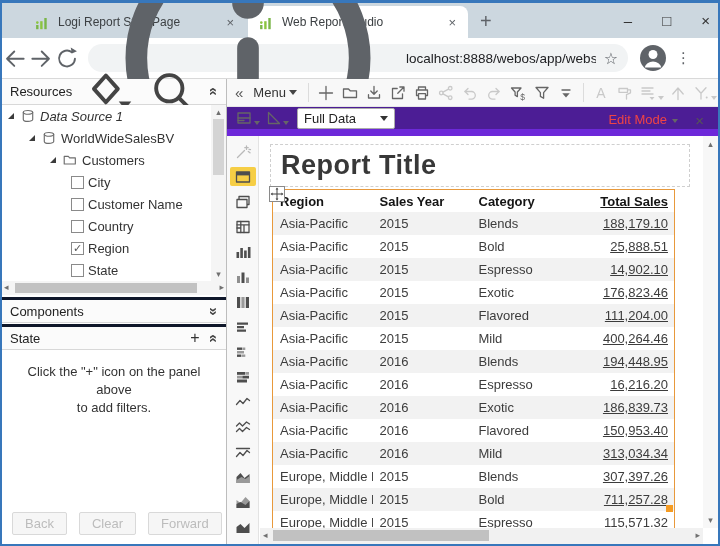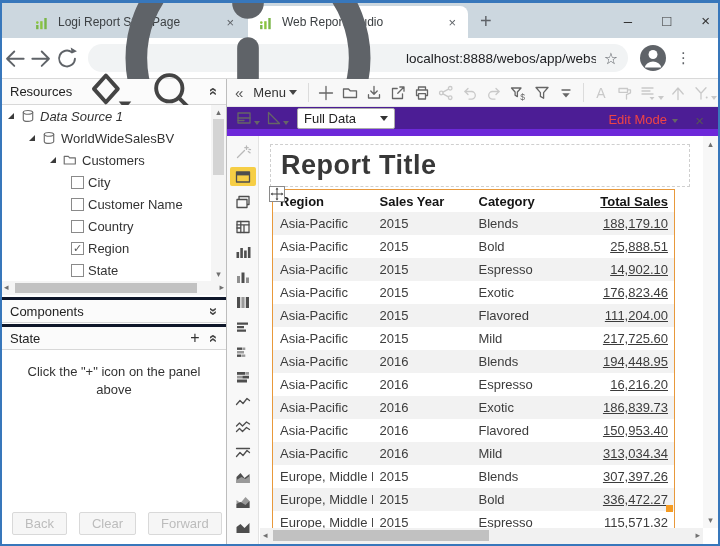--- a/index.html
+++ b/index.html
@@ -270,20 +270,21 @@
         <span class="lbl">Components</span>
         <span class="hic chev down">»</span>
       </div>
       <div class="phead" id="filter-head">
         <span class="lbl">State</span>
         <span class="plus-btn">+</span>
         <span class="hic chev up">«</span>
       </div>
       <div class="filter-body">
         <div>Click the "+" icon on the panel above</div>
+        <div>to add filters.</div>
       </div>
       <div class="histbtns">
         <button disabled="">Back</button>
         <button disabled="">Clear</button>
         <button disabled="">Forward</button>
       </div>
     </div>
 
     <div class="main">
       <div class="tbrow1" id="tb1">
@@ -572,21 +573,21 @@
                 <tr class="odd">
                   <td class="">Asia-Pacific</td>
                   <td class="">2015</td>
                   <td class="">Flavored</td>
                   <td class="num">111,204.00</td>
                 </tr>
                 <tr class="even">
                   <td class="">Asia-Pacific</td>
                   <td class="">2015</td>
                   <td class="">Mild</td>
-                  <td class="num">217,725.60</td>
+                  <td class="num">400,264.46</td>
                 </tr>
                 <tr class="odd">
                   <td class="">Asia-Pacific</td>
                   <td class="">2016</td>
                   <td class="">Blends</td>
                   <td class="num">194,448.95</td>
                 </tr>
                 <tr class="even">
                   <td class="">Asia-Pacific</td>
                   <td class="">2016</td>
@@ -614,21 +615,21 @@
                 <tr class="even">
                   <td class="">Europe, Middle Ea</td>
                   <td class="">2015</td>
                   <td class="">Blends</td>
                   <td class="num">307,397.26</td>
                 </tr>
                 <tr class="odd">
                   <td class="">Europe, Middle Ea</td>
                   <td class="">2015</td>
                   <td class="">Bold</td>
-                  <td class="num">336,472.27</td>
+                  <td class="num">711,257.28</td>
                 </tr>
                 <tr class="even">
                   <td class="">Europe, Middle Ea</td>
                   <td class="">2015</td>
                   <td class="">Espresso</td>
                   <td class="num">115,571.32</td>
                 </tr>
               </tbody>
             </table>
           <div class="resizedot"></div>

